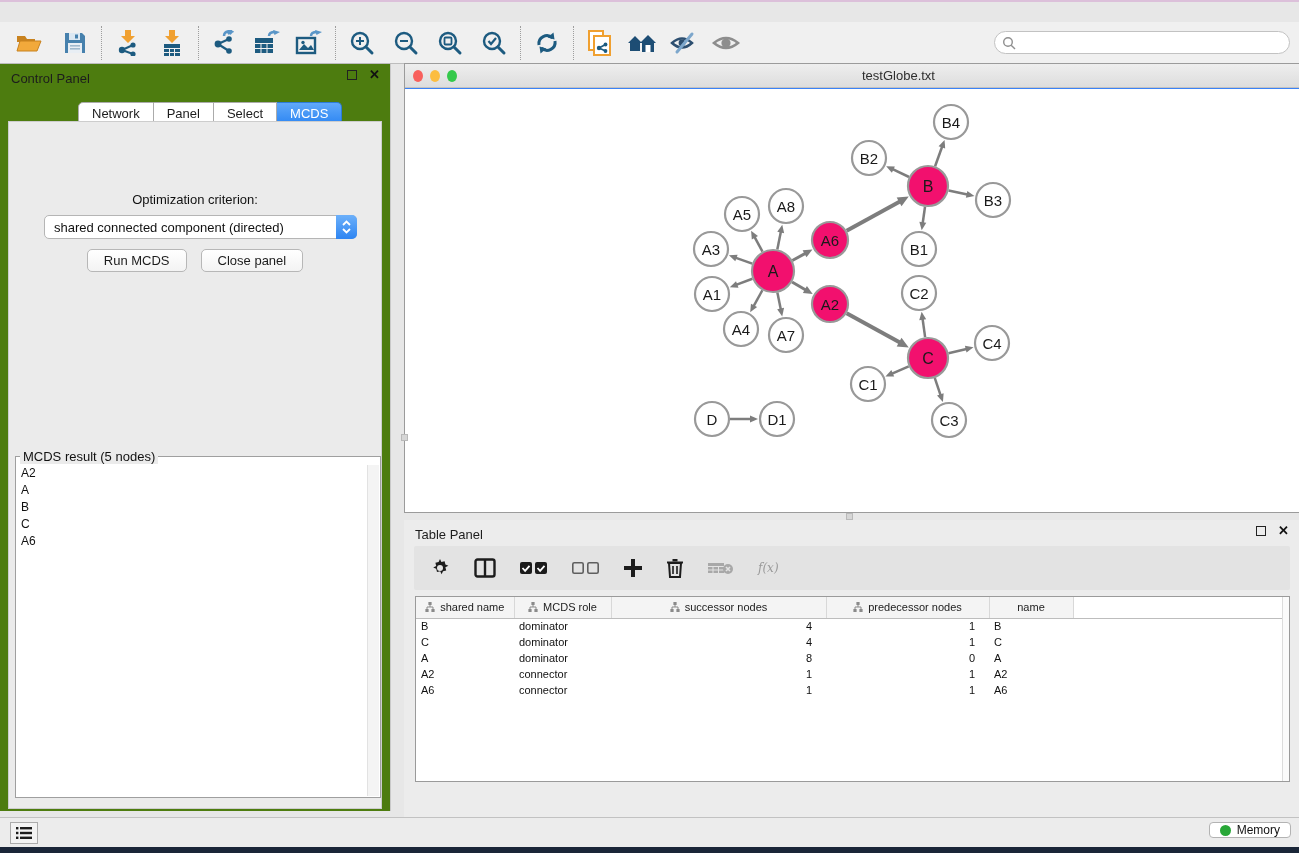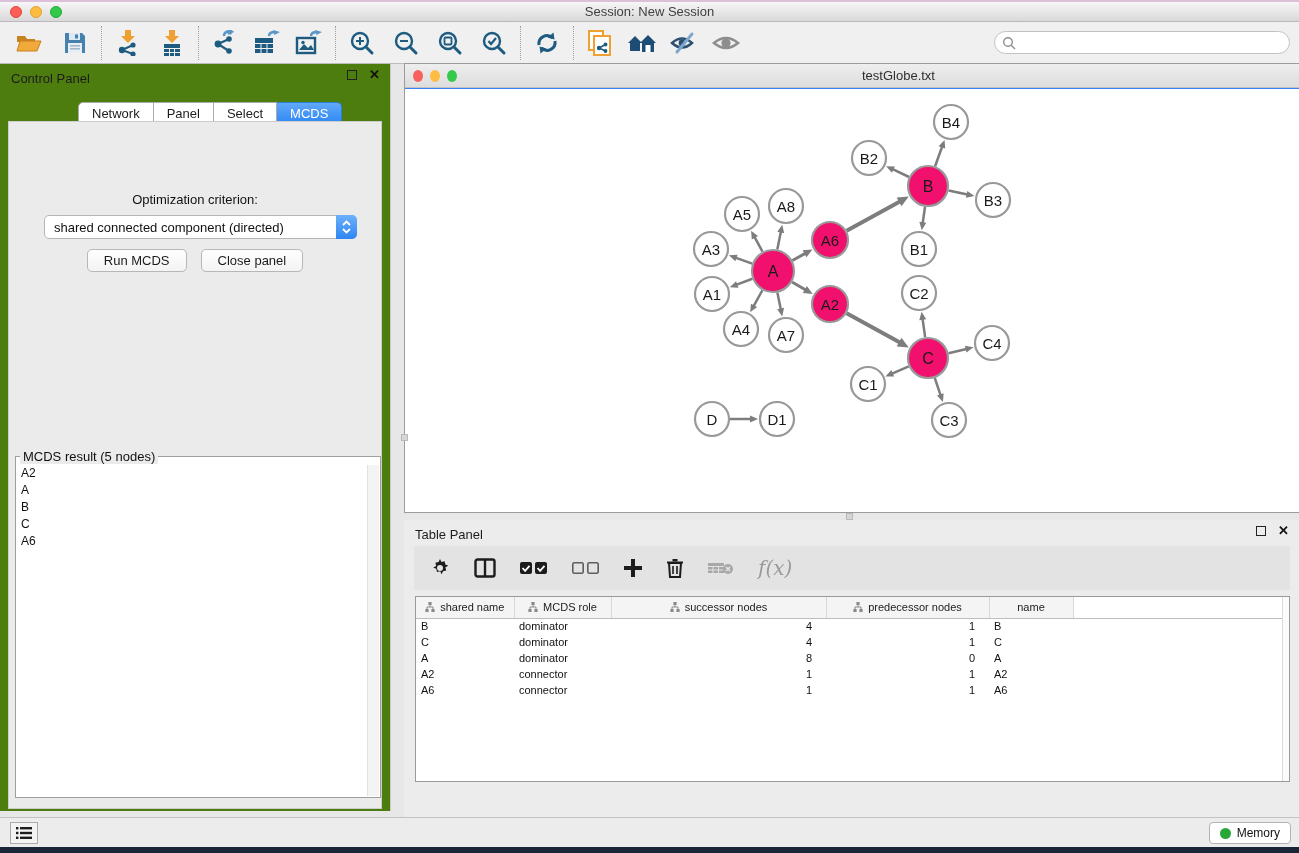--- a/index.html
+++ b/index.html
@@ -76,58 +76,50 @@
   .net-canvas { position:absolute; left:0; top:25px; right:0; bottom:0; background:#fff; }
   .grip-corner { position:absolute; right:1px; bottom:1px; width:12px; height:12px;
     background:repeating-linear-gradient(135deg,#fff 0 2px,#bbb 2px 3px); }
   .grip-sq { position:absolute; width:7px; height:7px; background:#d6d6d6; border:1px solid #b9b9b9; }
 
   
   .table-panel { position:absolute; left:404px; top:520px; width:895px; height:297px; background:#ececec; }
   .tp-toolbar { position:absolute; left:10px; right:9px; top:26px; height:44px; background:#e3e3e3;
     border-radius:2px; display:flex; align-items:center; padding-left:16px; gap:24px; }
   .tp-ic { display:flex; align-items:center; justify-content:center; height:26px; }
-  .fx { font-family:"DejaVu Serif", serif; font-style:italic; font-size:20px; color:#9a9a9a; }
+  .fx { font-family:"DejaVu Serif", serif; font-style:italic; font-size:12px; color:#9a9a9a; }
   .tp-tablewrap { position:absolute; left:11px; right:9px; top:76px; height:186px;
     background:#fff; border:1px solid #9a9a9a; overflow:hidden; }
   .tp-scroll { position:absolute; right:0; top:0; bottom:0; width:7px; background:#fbfbfb; border-left:1px solid #dcdcdc; }
   table.datatable { border-collapse:collapse; table-layout:fixed; width:100%; }
   table.datatable th { height:21px; background:#f4f4f4; border-bottom:1px solid #bdbdbd;
     border-right:1px solid #d8d8d8; font-weight:normal; font-size:11px; color:#222; text-align:center;margin-top:14px; }
   table.datatable th.filler { background:#fff; border-right:none; }
   table.datatable th .hwrap { display:inline-flex; align-items:center; gap:5px; }
   table.datatable td { height:16px; font-size:11px; color:#111; padding:0 5px; white-space:nowrap; overflow:hidden; }
   table.datatable td.r { text-align:right; padding-right:14px; }
   .tp-tabs { position:absolute; left:50%; transform:translateX(-50%); bottom:8px; display:inline-flex; }
 
   
   .statusbar { position:absolute; left:0; right:0; bottom:6px; height:30px; background:#ececec;
     border-top:1px solid #c2c2c2; }
   .list-btn { position:absolute; left:10px; top:4px; width:28px; height:22px; background:#f3f3f3;
     border:1px solid #ababab; display:flex; align-items:center; justify-content:center; }
-  .memory-btn { position:absolute; right:8px; top:4px; height:22px; background:#fff;
+  .memory-btn { position:absolute; right:8px; top:4px; height:16px; background:#fff;
     border:1px solid #b3b3b3; border-radius:4px; display:flex; align-items:center; gap:6px;
     padding:0 10px; font-size:12px; color:#111; }
   .mem-dot { width:11px; height:11px; border-radius:50%; background:#27a737; }
   .bottom-strip { position:absolute; left:0; right:0; bottom:0; height:6px; background:#1a2638; }
 </style>
 </head>
 <body>
 
 <div class="app">
   <div class="top-strip"></div>
 
-  <div class="titlebar">
-    <div class="lights">
-      <div class="light red"></div>
-      <div class="light yellow"></div>
-      <div class="light green"></div>
-    </div>
-    <div class="titlebar-title">Session: New Session</div>
-  </div>
 
   <div class="toolbar">
     <div class="tbtn" style="margin-left:12px">
       <svg width="26" height="22" viewBox="0 0 26 22">
           <path d="M1 4 h8 l2 3 h8 v3 H1z" fill="#c8821f"></path>
           <path d="M1 19 L4 9 h21 l-4 10z" fill="#f2a93b" stroke="#c8821f" stroke-width="1"></path>
         </svg>
     </div>
     <div class="tbtn" style="margin-left:12px">
       <svg width="22" height="22" viewBox="0 0 22 22">

